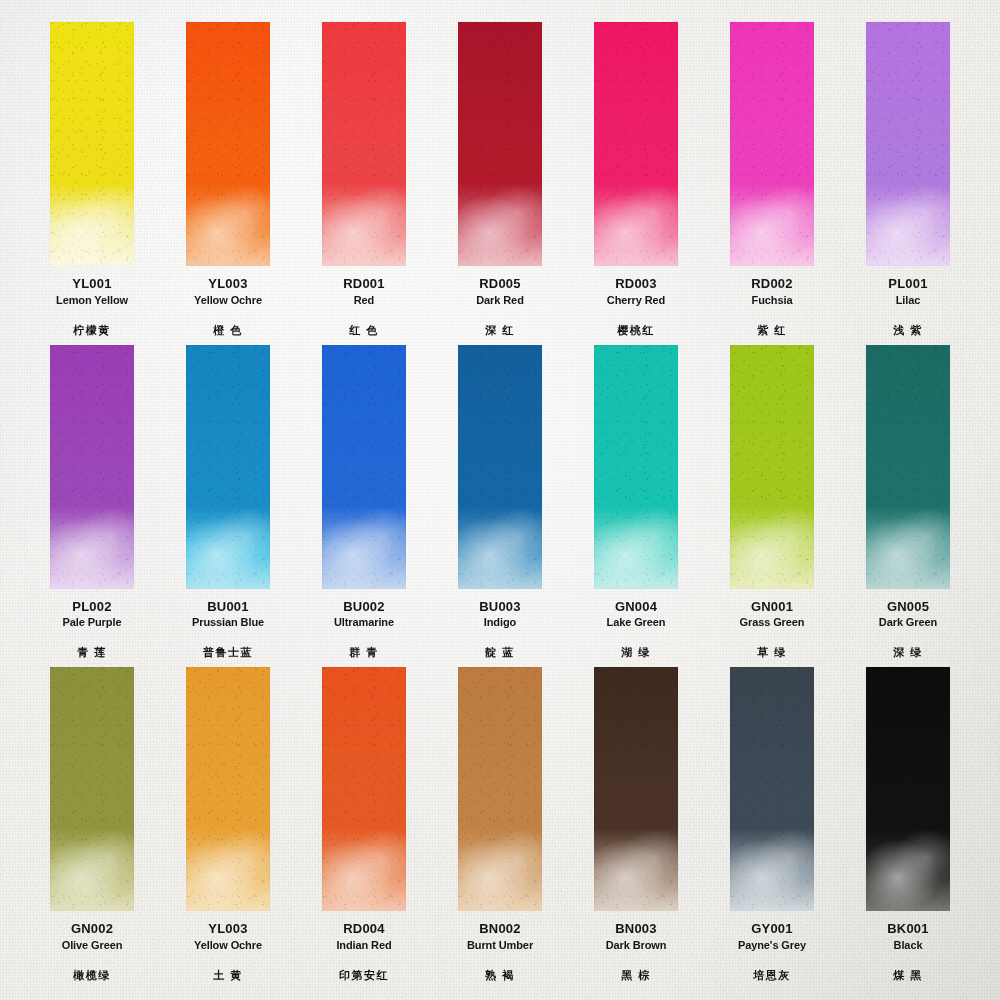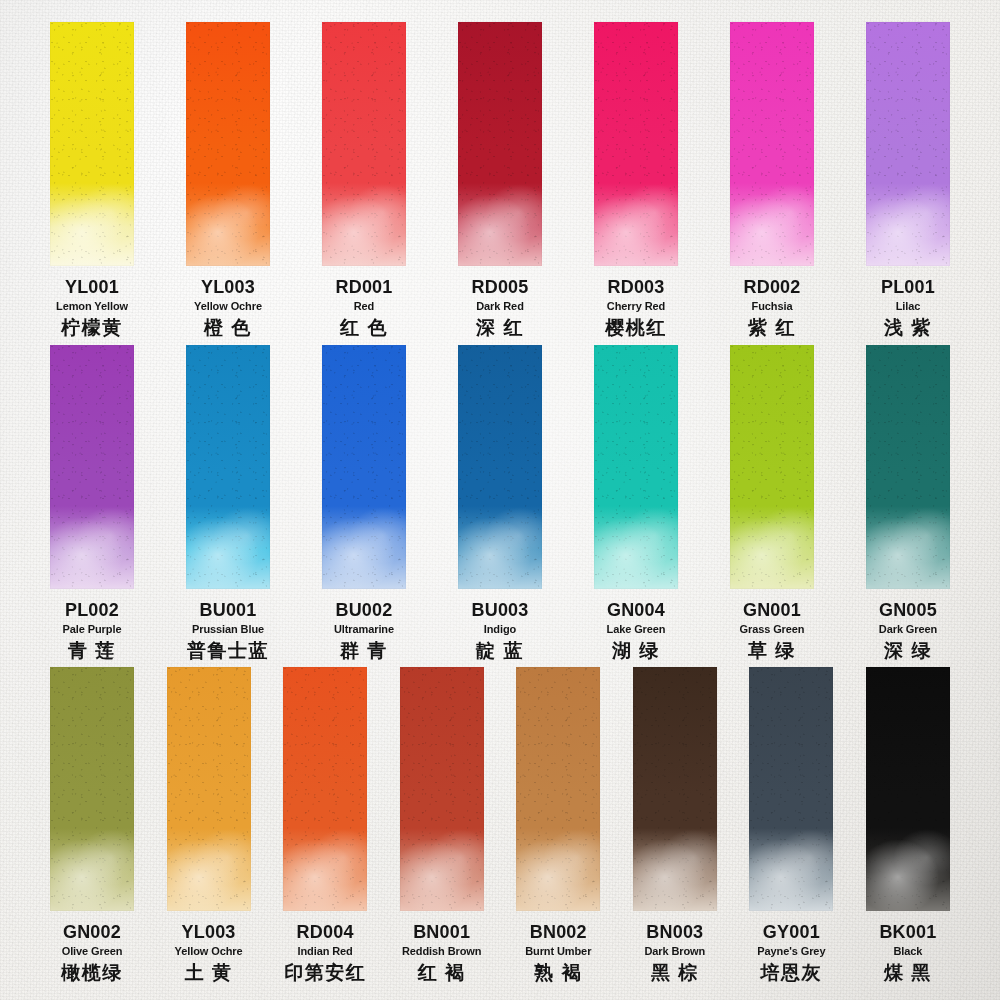--- a/index.html
+++ b/index.html
@@ -109,35 +109,35 @@
     pointer-events: none;
   }
 
   
   .swatch-labels {
     text-align: center;
     line-height: 1.28;
     color: #151515;
   }
   .code {
-    font-size: 18px;
+    font-size: 13px;
     font-weight: bold;
     letter-spacing: .2px;
   }
   .name-en {
     font-size: 11px;
     font-weight: bold;
     letter-spacing: -.1px;
     white-space: nowrap;
   }
   .name-zh {
-    font-size: 19px;
+    font-size: 11px;
     font-weight: bold;
     letter-spacing: 1.5px;
-    margin-top: 3px;
+    margin-top: 16px;
     text-align: center;
   }
 </style>
 </head>
 <body>
 
 <div id="paper"></div>
 <div id="paper-vignette"></div>
 
 <div id="chart">
@@ -400,35 +400,20 @@
         </div>
         <div class="swatch-labels">
           <div class="code">RD004</div>
           <div class="name-en">Indian Red</div>
           <div class="name-zh">印第安红</div>
         </div>
       </div>
       <div class="swatch-cell">
         <div class="swatch-chip-wrap">
           <div class="swatch-chip">
-            <div class="wash" style="background: linear-gradient(rgb(182, 58, 40) 0%, rgb(187, 65, 44) 52%, rgb(187, 65, 44) 66%, rgb(208, 132, 112) 84%, rgb(236, 197, 184) 100%);"></div>
-            <div class="grain"></div>
-            <div class="bloom"></div>
-            <div class="edge"></div>
-          </div>
-        </div>
-        <div class="swatch-labels">
-          <div class="code">BN001</div>
-          <div class="name-en">Reddish Brown</div>
-          <div class="name-zh">红 褐</div>
-        </div>
-      </div>
-      <div class="swatch-cell">
-        <div class="swatch-chip-wrap">
-          <div class="swatch-chip">
             <div class="wash" style="background: linear-gradient(rgb(188, 122, 63) 0%, rgb(192, 130, 70) 52%, rgb(192, 130, 70) 66%, rgb(213, 169, 121) 84%, rgb(236, 212, 183) 100%);"></div>
             <div class="grain"></div>
             <div class="bloom"></div>
             <div class="edge"></div>
           </div>
         </div>
         <div class="swatch-labels">
           <div class="code">BN002</div>
           <div class="name-en">Burnt Umber</div>
           <div class="name-zh">熟 褐</div>

